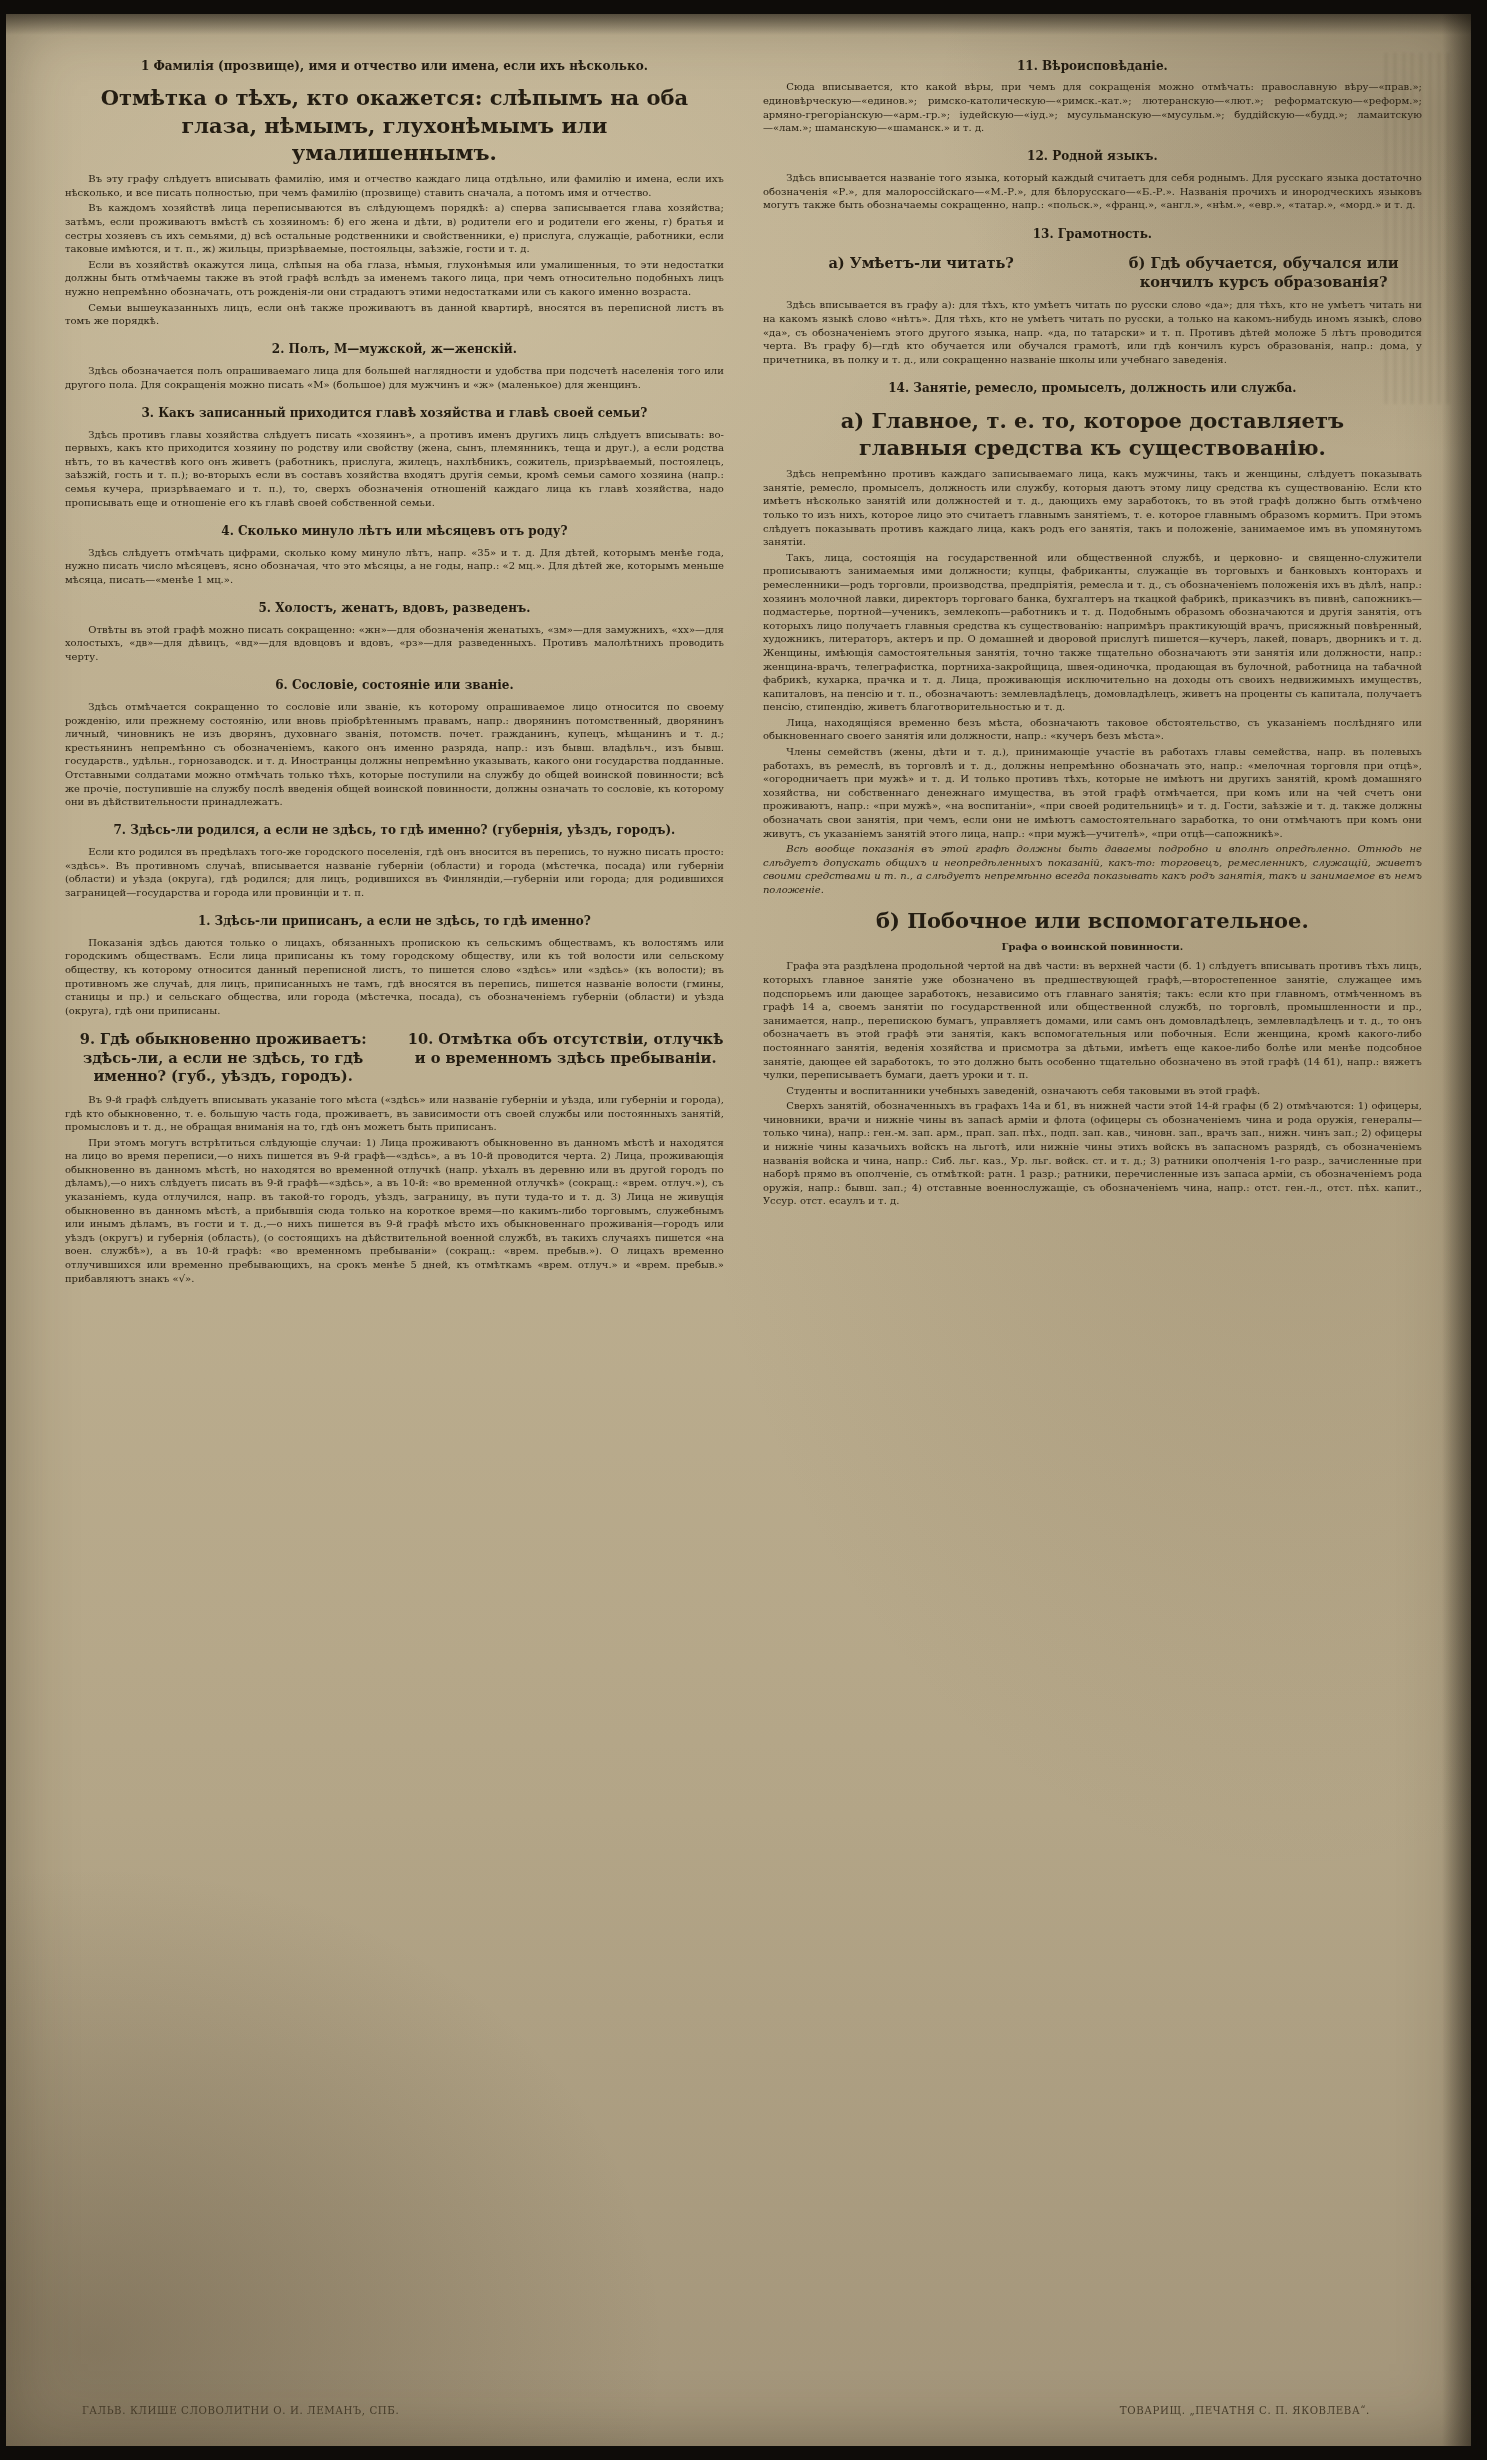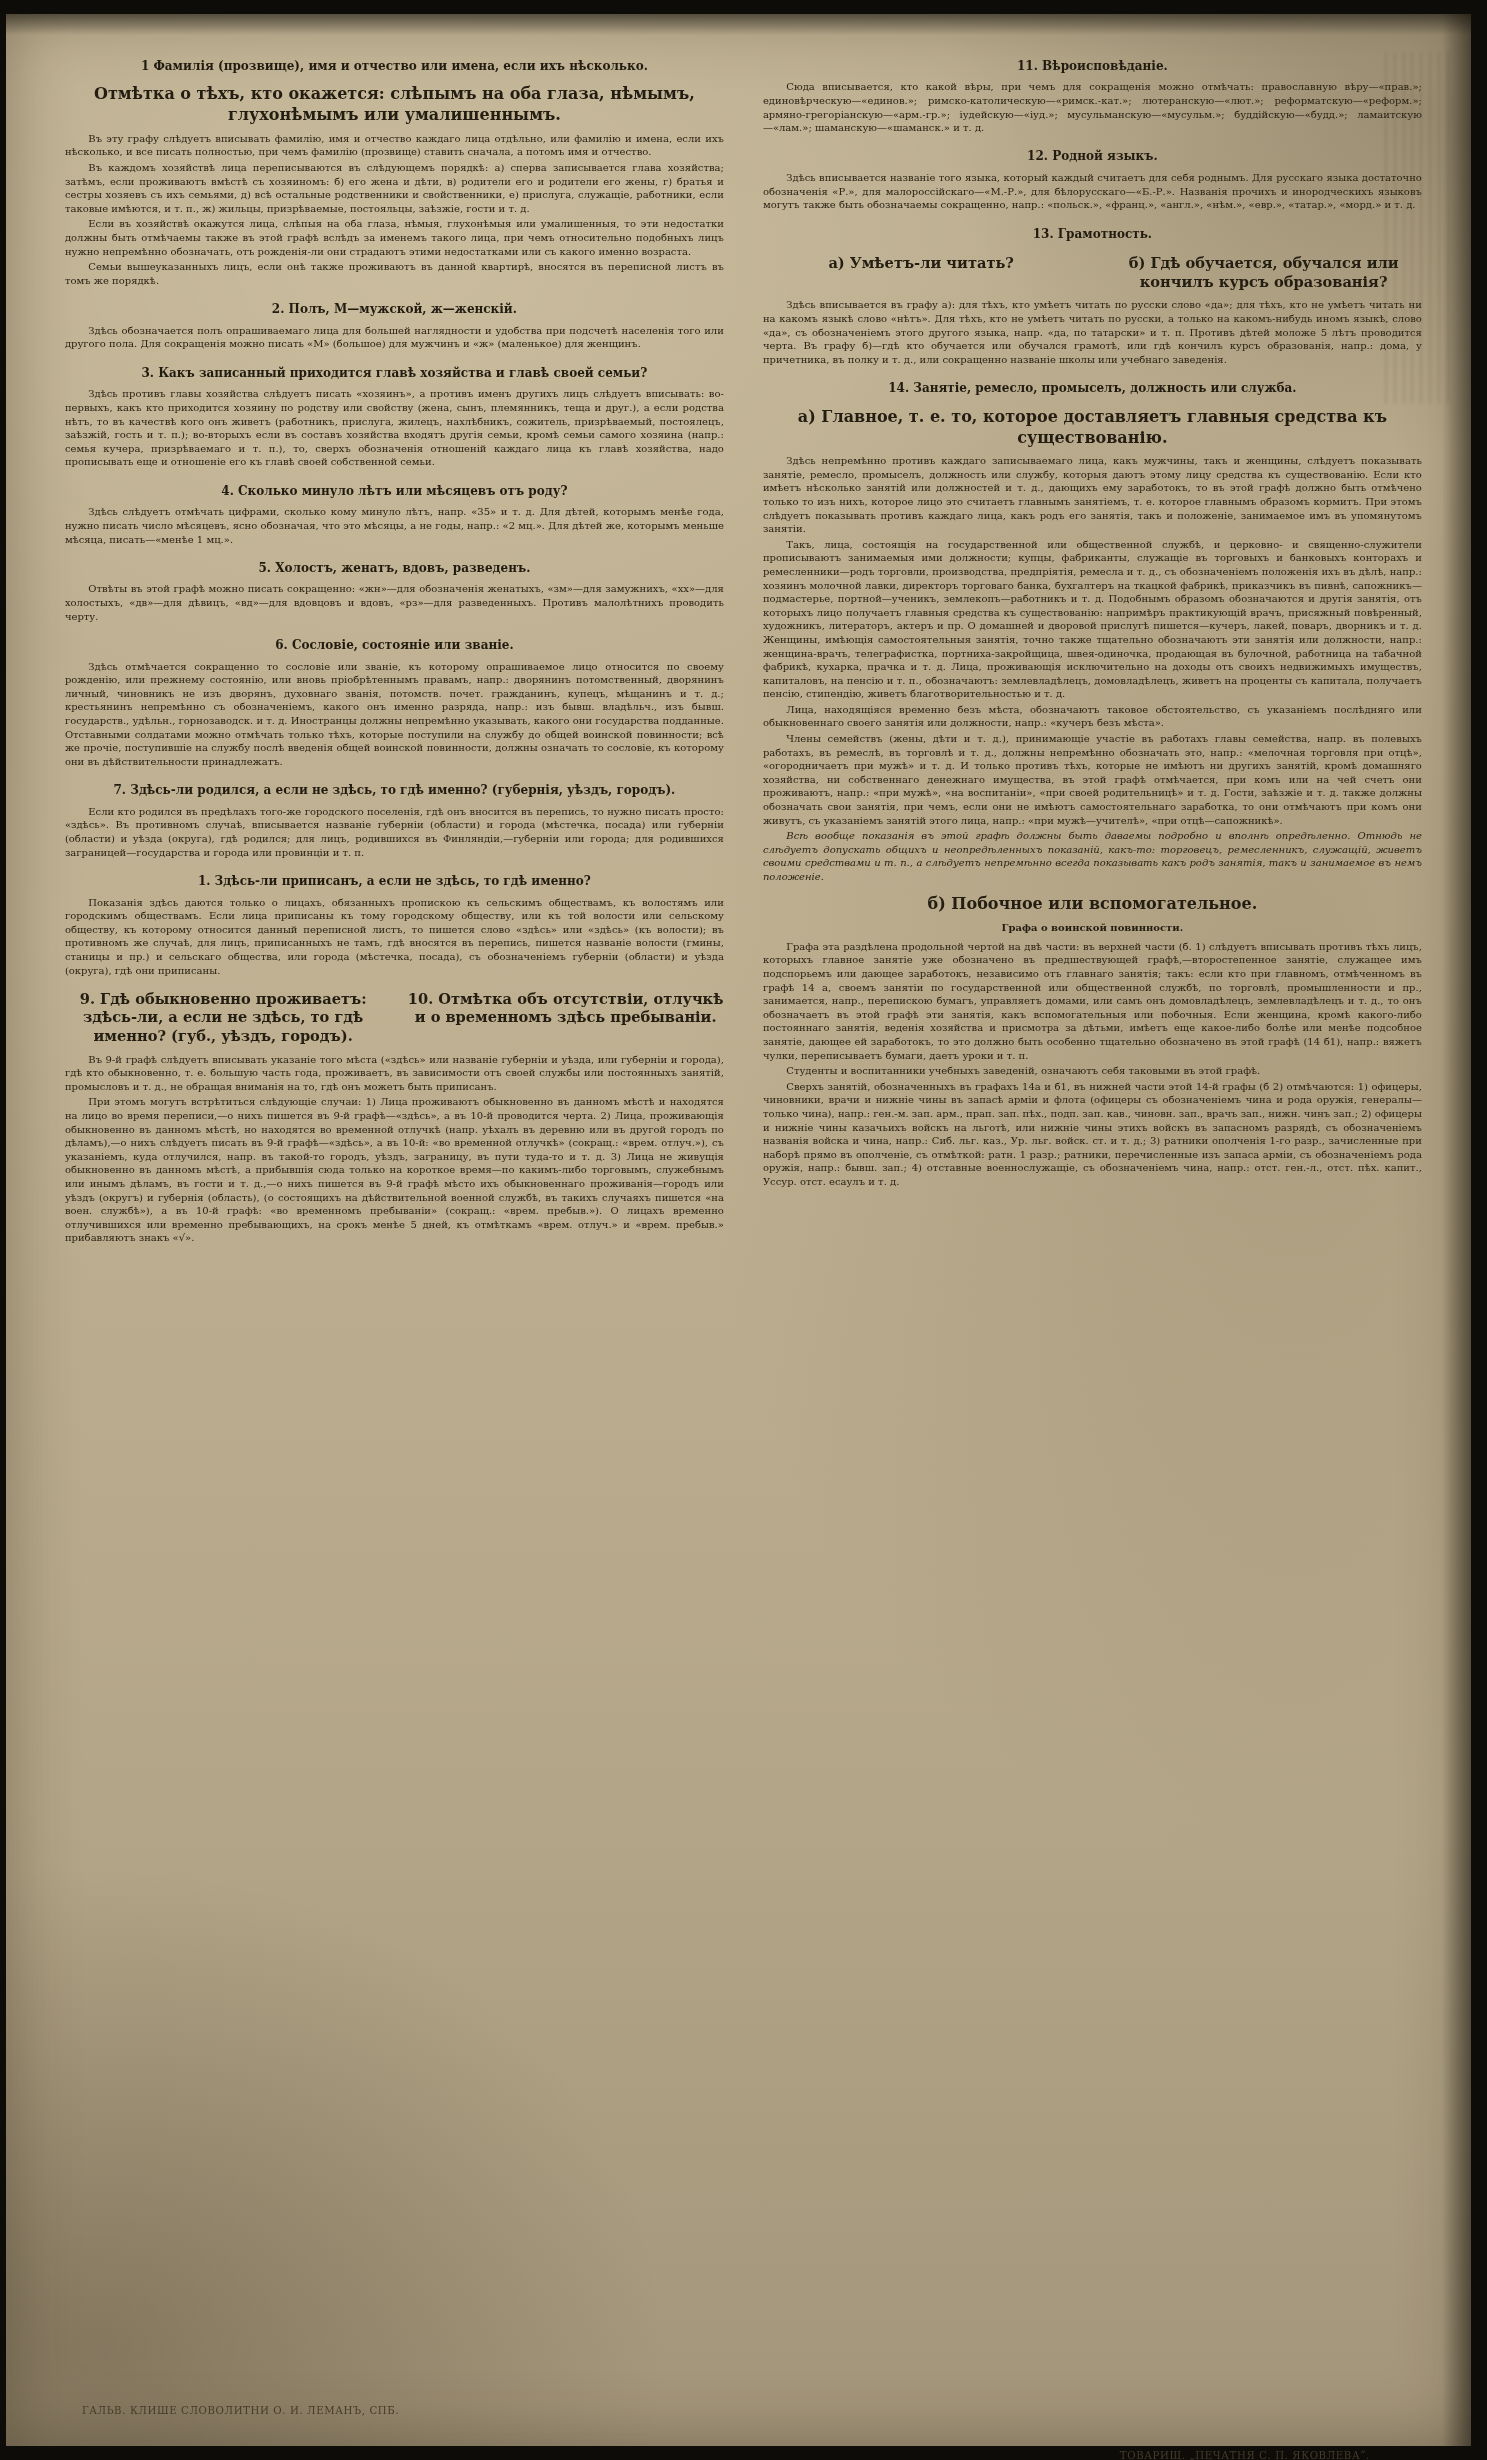--- a/index.html
+++ b/index.html
@@ -35,42 +35,42 @@
     position:absolute;left:59px;top:45px;display:flex;gap:39px;
     color:#2a2214;
   }
   .col{width:659px;}
   .heading{
     font-weight:700;text-align:center;font-size:12px;line-height:1.25;
     margin:14.6px 25px 6.8px;color:#221b10;
   }
   .col .heading:first-child{margin-top:0;}
   .subheading{
-    font-weight:700;text-align:center;font-size:16px;line-height:1.3;
+    font-weight:700;text-align:center;font-size:21px;line-height:1.3;
     margin:10.7px 29px 5.9px;color:#241d12;
   }
   .centerline{
     font-weight:700;text-align:center;font-size:10px;line-height:1.3;
     margin:5.9px 9.8px 5.9px;color:#241d12;
   }
   .para{
     font-size:10px;line-height:1.36;text-align:justify;text-indent:23.4px;
     margin:0 0 2px 0;
   }
   .para.italic{font-style:italic;}
   .dual{display:flex;gap:26px;margin:12.7px 0 6.8px;}
   .dual .part{
     flex:1;font-weight:700;text-align:center;font-size:14.6px;line-height:1.28;color:#241d12;
   }
   .footer{
     position:absolute;left:16px;right:0;bottom:25px;height:15.6px;
     font-size:10.2px;letter-spacing:0.6px;color:#453b29;
   }
   .footer .f-left{position:absolute;left:60px;}
-  .footer .f-right{position:absolute;right:101px;margin-top:45px;}
+  .footer .f-right{position:absolute;right:101px;}
 </style>
 </head>
 <body>
 
 <div class="paper">
   <div class="bleed"></div>
 
   <div class="content">
     <div class="col">
         <div class="heading">1 Фамилія (прозвище), имя и отчество или имена, если ихъ нѣсколько.</div>

